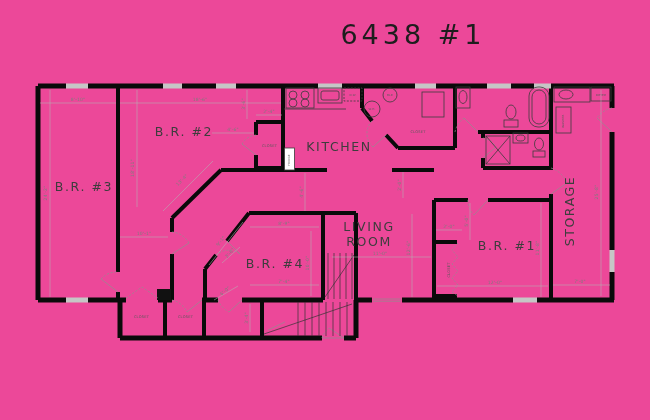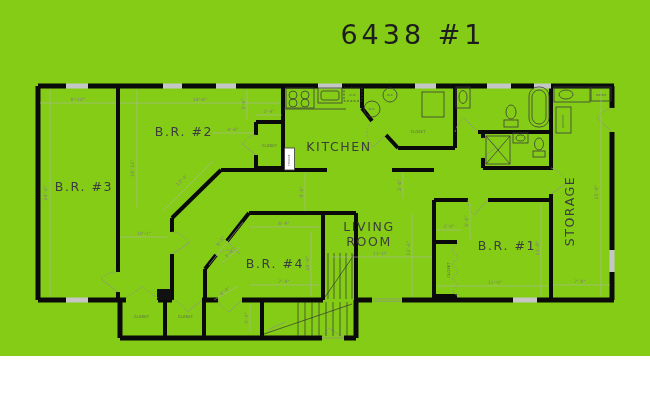--- a/index.html
+++ b/index.html
@@ -1,16 +1,16 @@
 <!DOCTYPE html>
 <html><head>
 <meta charset="utf-8">
 <style>
   html,body{margin:0;padding:0;background:#ffffff;}
-  .plan{position:relative;width:650px;height:356px;background:#84cc16;font-family:"Liberation Sans",sans-serif;overflow:hidden;}
+  .plan{position:relative;width:650px;height:420px;background:#ec4899;font-family:"Liberation Sans",sans-serif;overflow:hidden;}
   svg text{font-family:"DejaVu Sans",sans-serif;}
   .title{font-size:27px;fill:#1d1d1d;letter-spacing:4px;}
   .lbl{font-size:12.5px;fill:#3d3d3d;letter-spacing:1.6px;}
   .dimt{font-size:4.5px;fill:#7e7e7e;letter-spacing:.2px;}
   .tiny{font-size:3.6px;fill:#5a5a5a;letter-spacing:.2px;}
   .t28{font-size:2.8px;}
   .w5{stroke:#0a0a0a;stroke-width:5;fill:none;}
   .w4{stroke:#0a0a0a;stroke-width:4;fill:none;}
   .win{stroke:#c6c6c6;stroke-width:5;fill:none;}
   .fx{stroke:#3c3c3c;stroke-width:.8;fill:#ffffff;}

